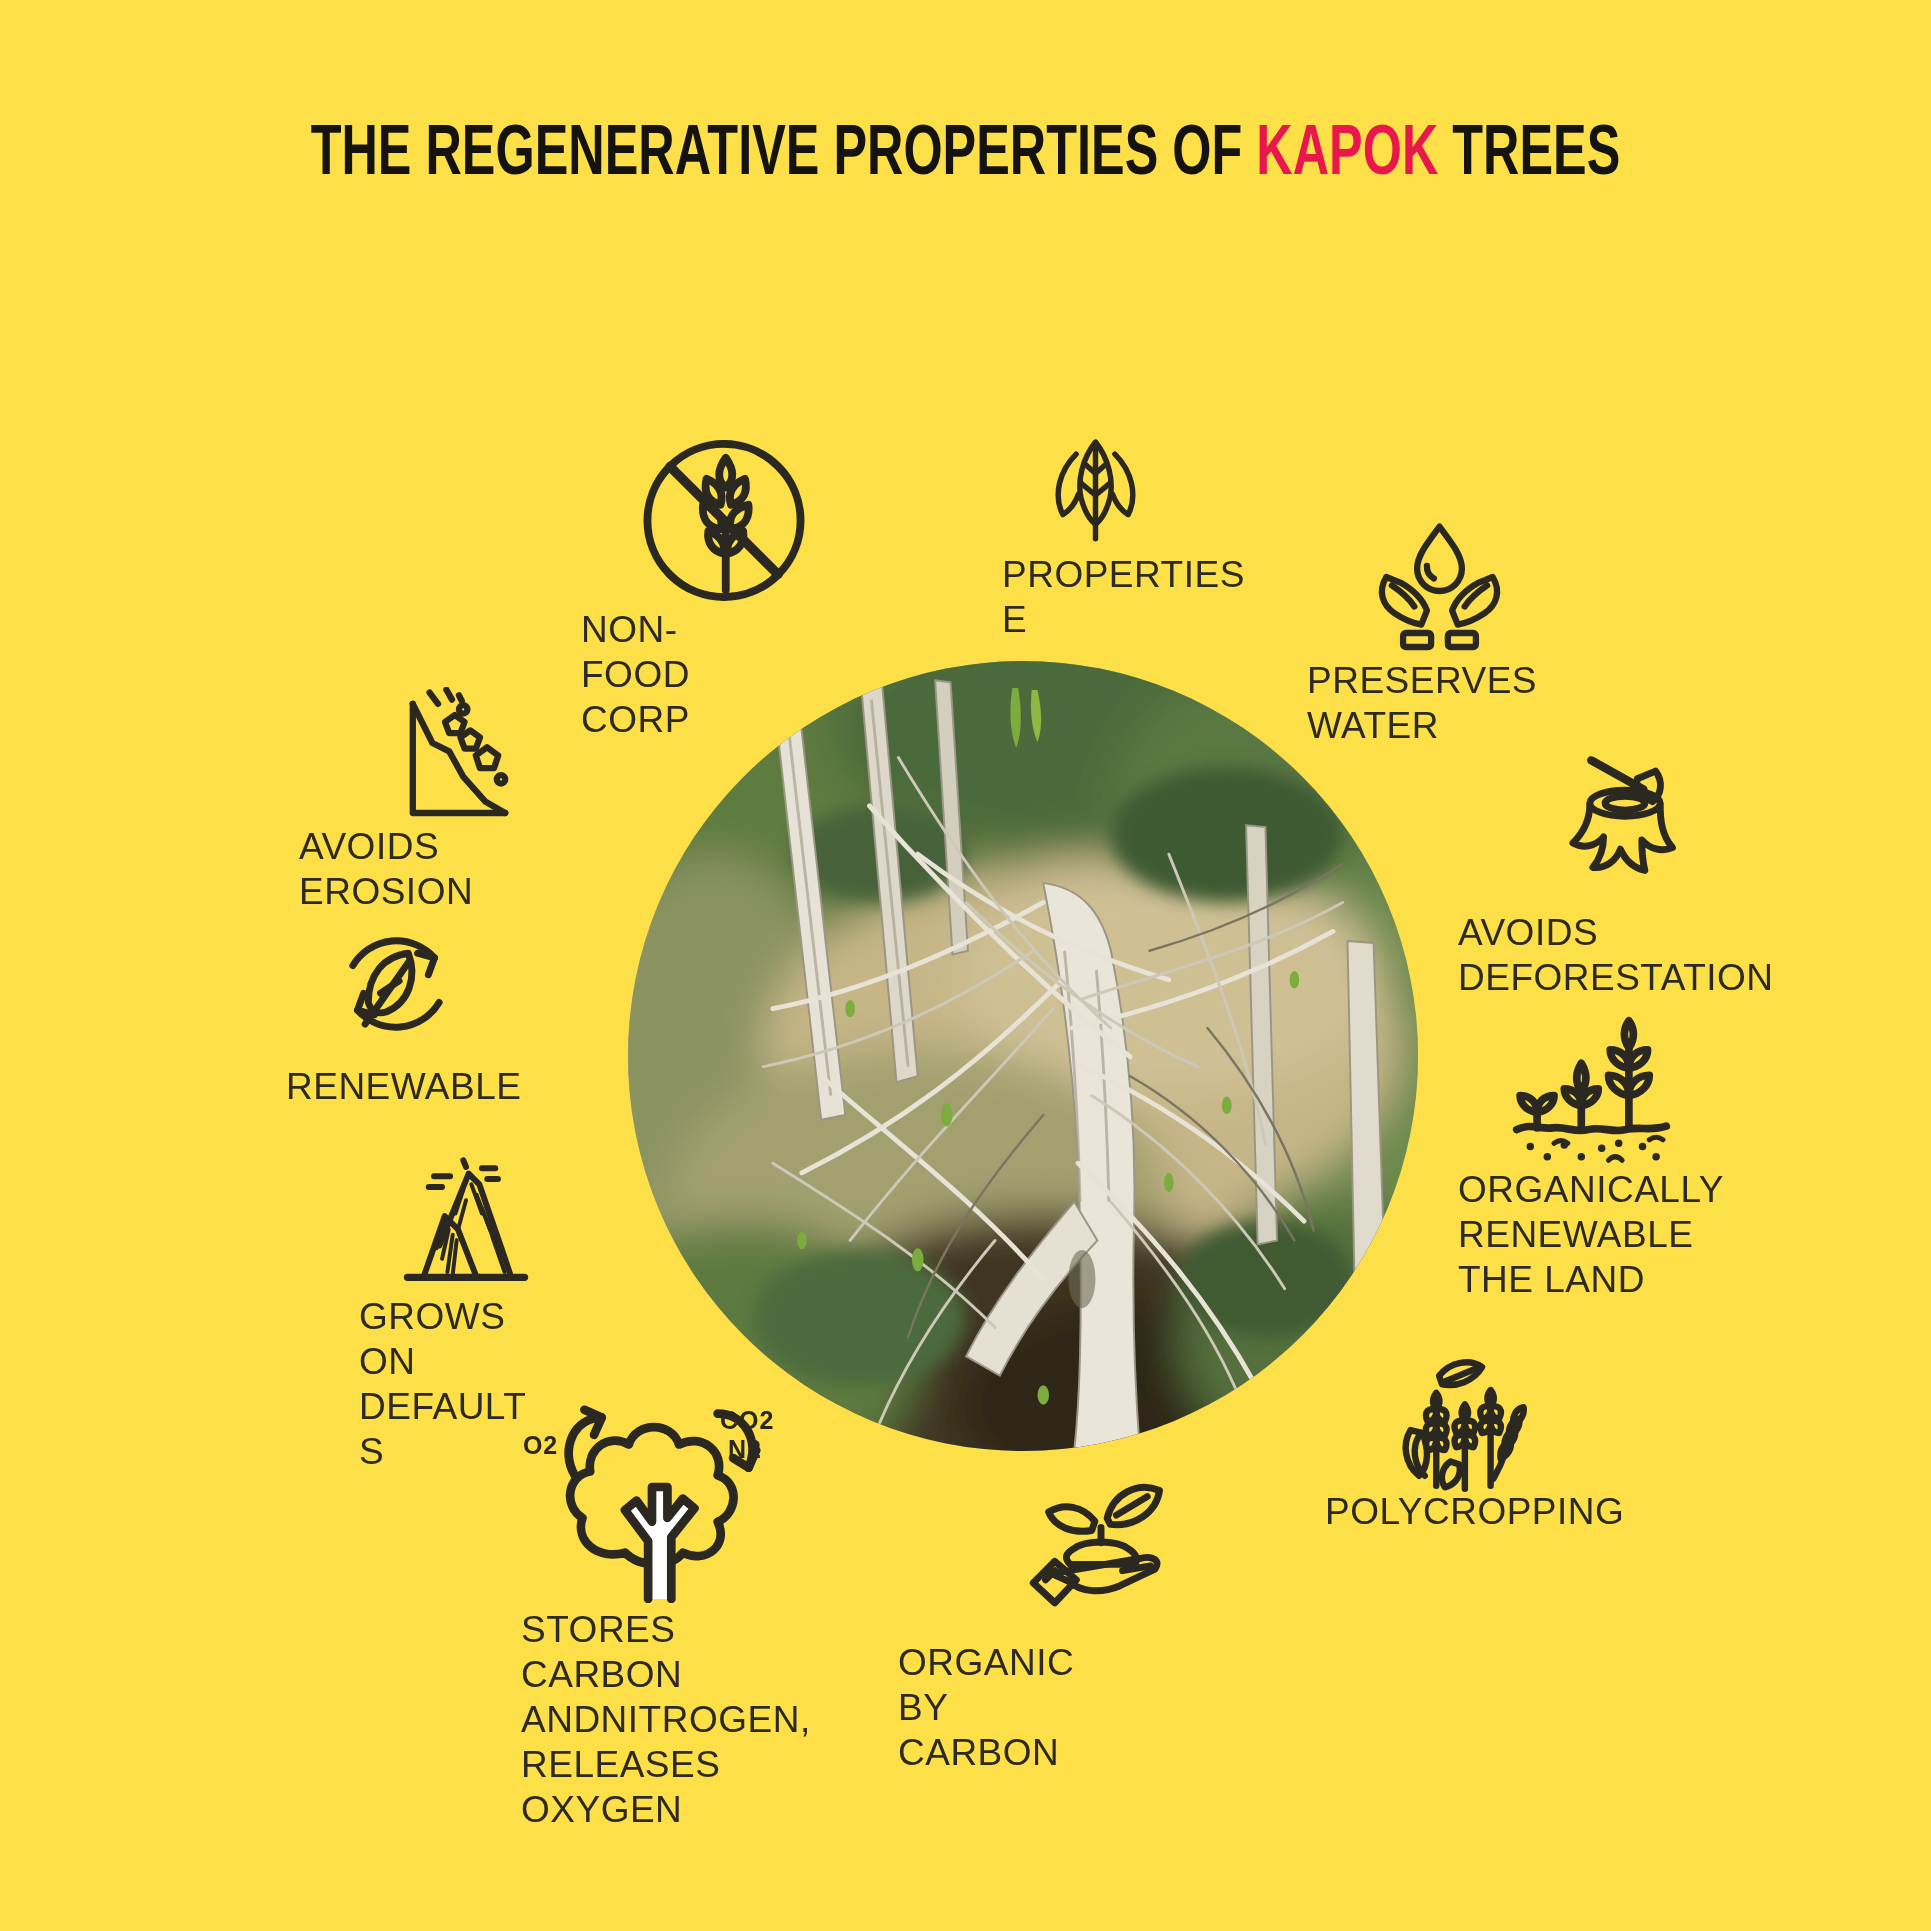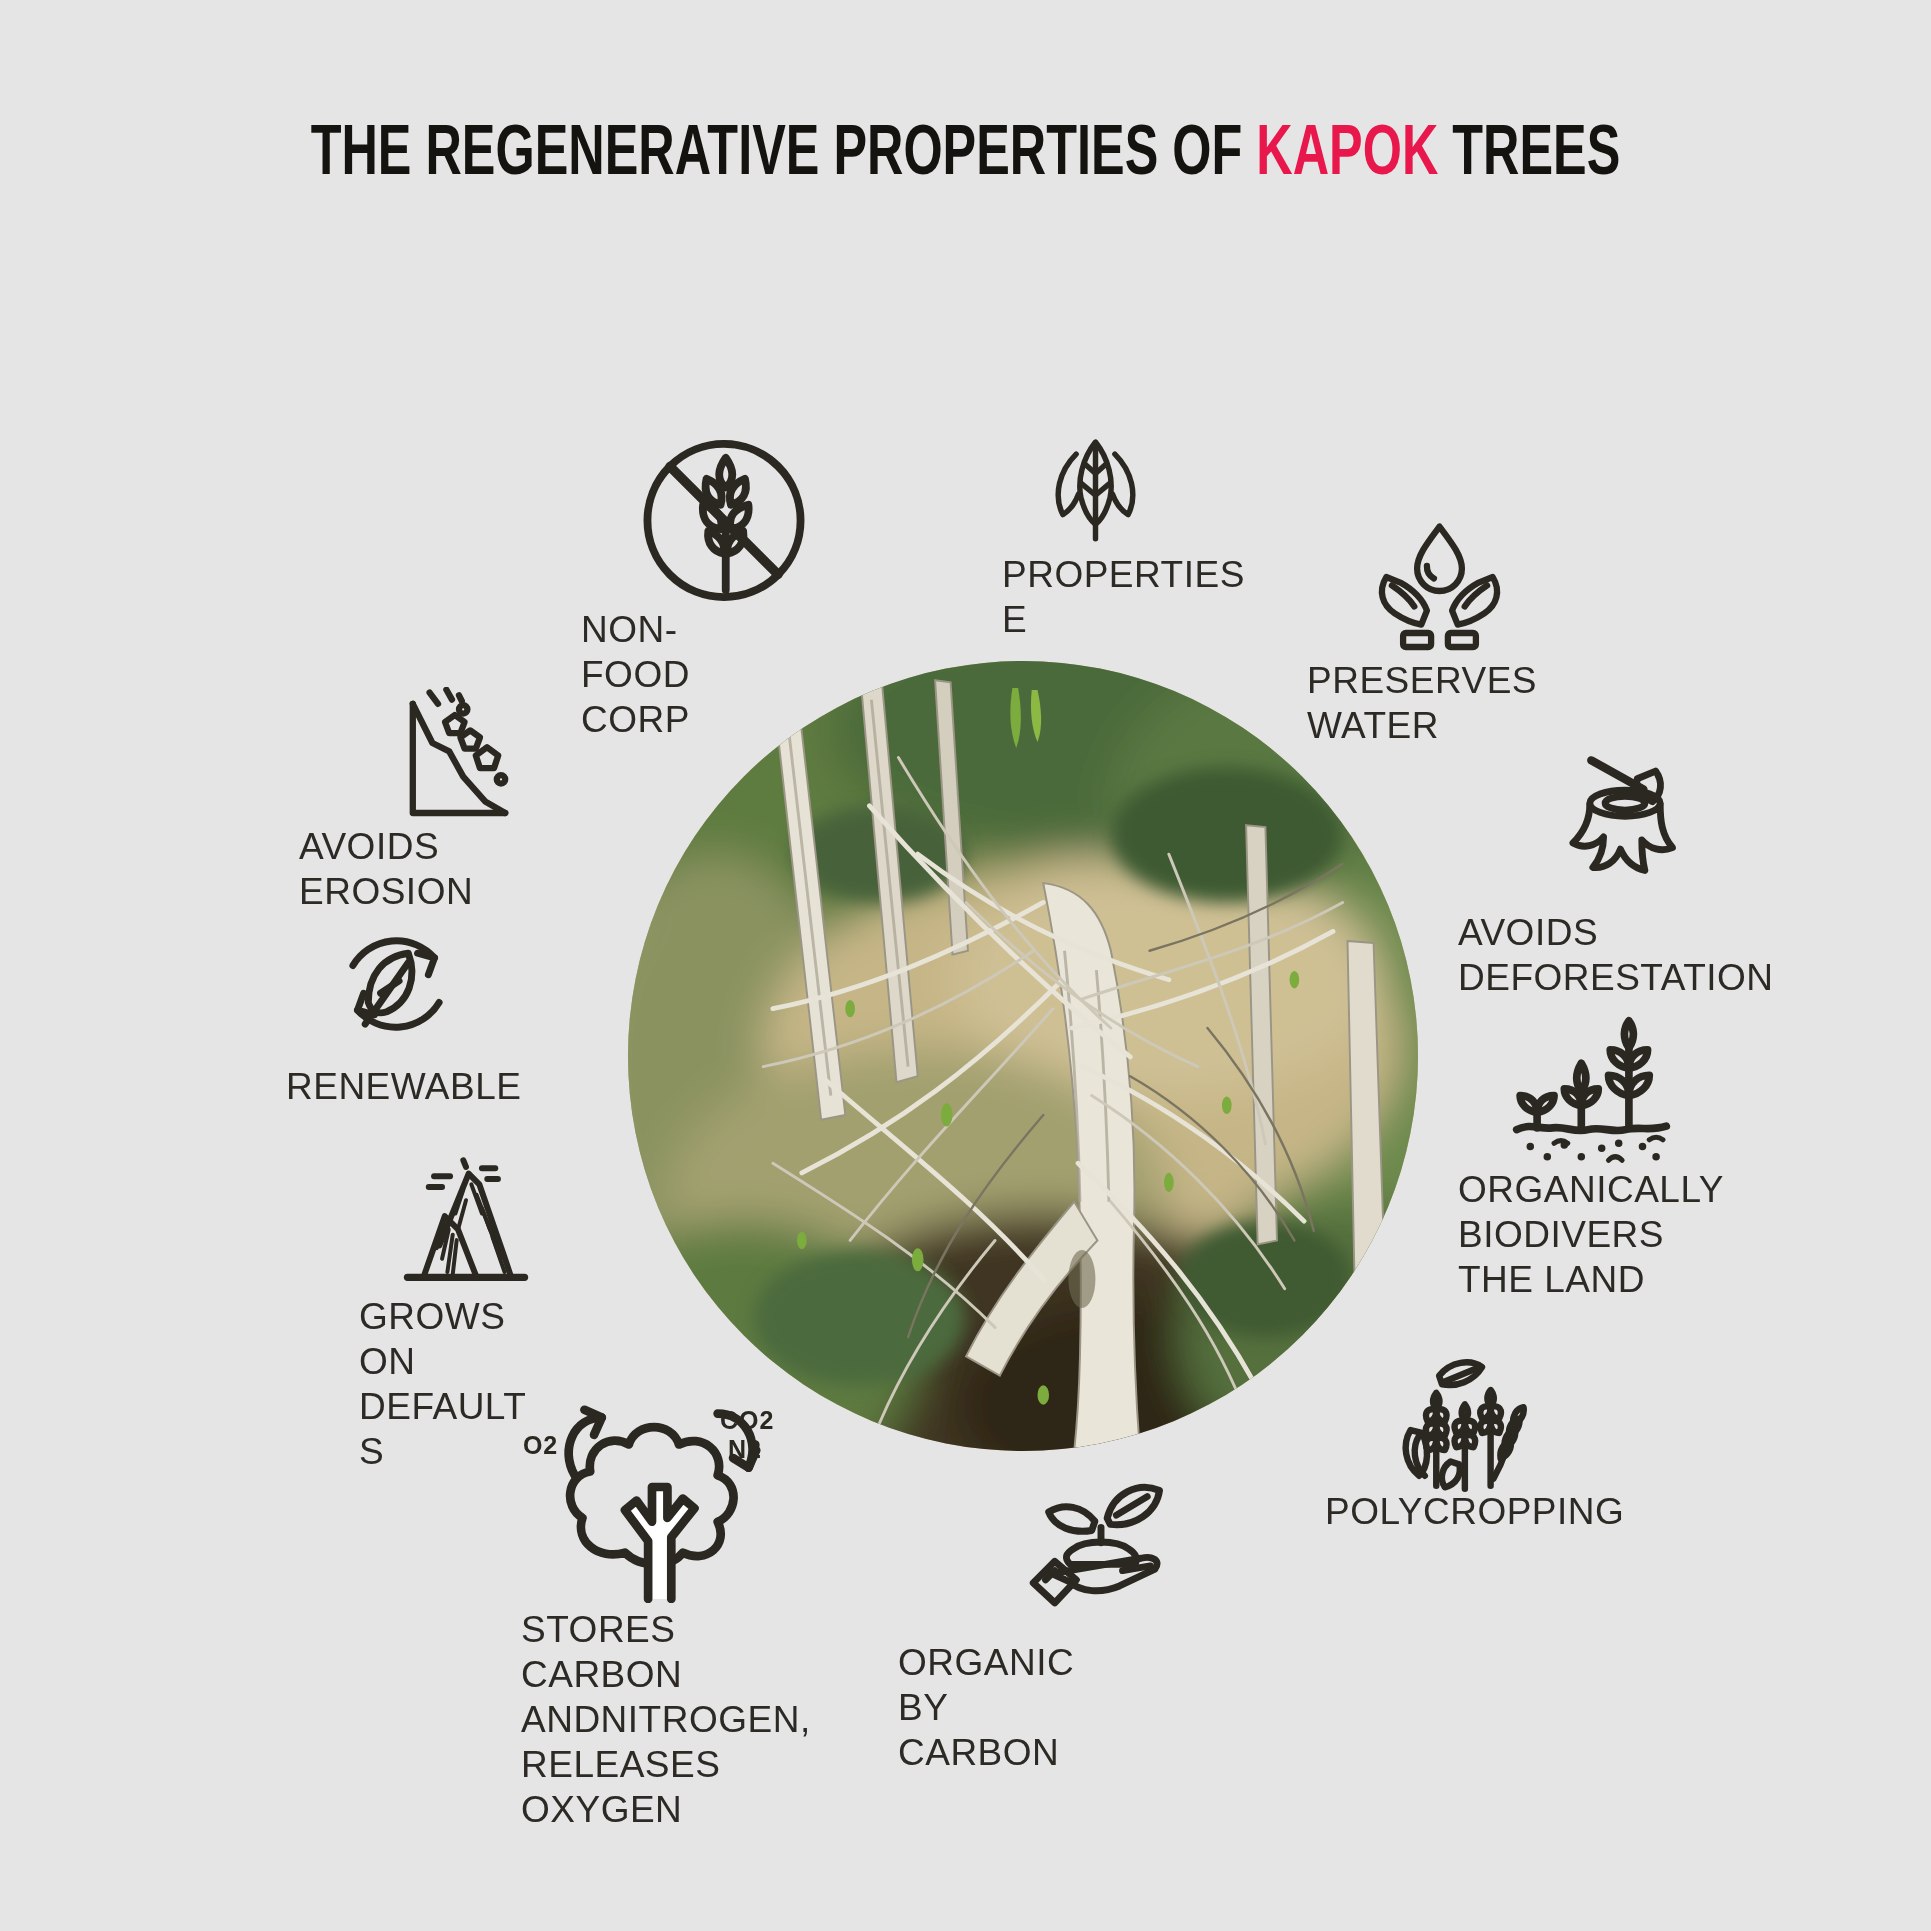--- a/index.html
+++ b/index.html
@@ -1,17 +1,17 @@
 <!DOCTYPE html>
 <html><head>
 <meta charset="utf-8">
 <style>
   html,body{margin:0;padding:0;background:#ffffff;}
   .canvas{
-    position:relative;width:1931px;height:1931px;background:#e5e5e5;overflow:hidden;
+    position:relative;width:1931px;height:1931px;background:#fde047;overflow:hidden;
     font-family:"Liberation Sans","DejaVu Sans",sans-serif;color:#2b2822;
   }
   .title{
     position:absolute;left:0;right:0;top:110px;margin:0;text-align:center;
     font-size:70px;font-weight:700;letter-spacing:0;color:#15130f;white-space:nowrap;
     transform:scaleX(.72);transform-origin:50% 50%;
   }
   .title .accent{color:#E8184D;}
   .feature{position:absolute;width:0;height:0;overflow:visible;}
   .icon{position:absolute;}
@@ -236,21 +236,21 @@
             <circle cx="66" cy="76" r="2.2"></circle>
         </g>
         <g class="stk-thin">
           <path d="M28 76 Q32 73 36 76"></path>
           <path d="M60 86 Q64 82 68 86"></path>
           <path d="M84 74 Q88 71 92 74"></path>
         </g>
       </svg>
     </div>
     <div class="label" style="left:0;top:153px">ORGANICALLY
-BIODIVERS THE LAND</div>
+RENEWABLE THE LAND</div>
   </div>
 
   <div class="feature" style="left:1325px;top:1350px">
     <div class="icon" style="left:56px;top:0;width:162px;height:143px">
       <svg viewBox="0 0 100 100">
         <g class="stk" stroke-width="3.2">
           <path d="M32 95 V38"></path>
           <path d="M32 30 C29 34 29 38 32 41 C35 38 35 34 32 30 Z"></path>
           <path d="M32 42 C26 40 23 44 26 50 C30 50 32 47 32 42 Z"></path>
           <path d="M32 42 C38 40 41 44 38 50 C34 50 32 47 32 42 Z"></path>

